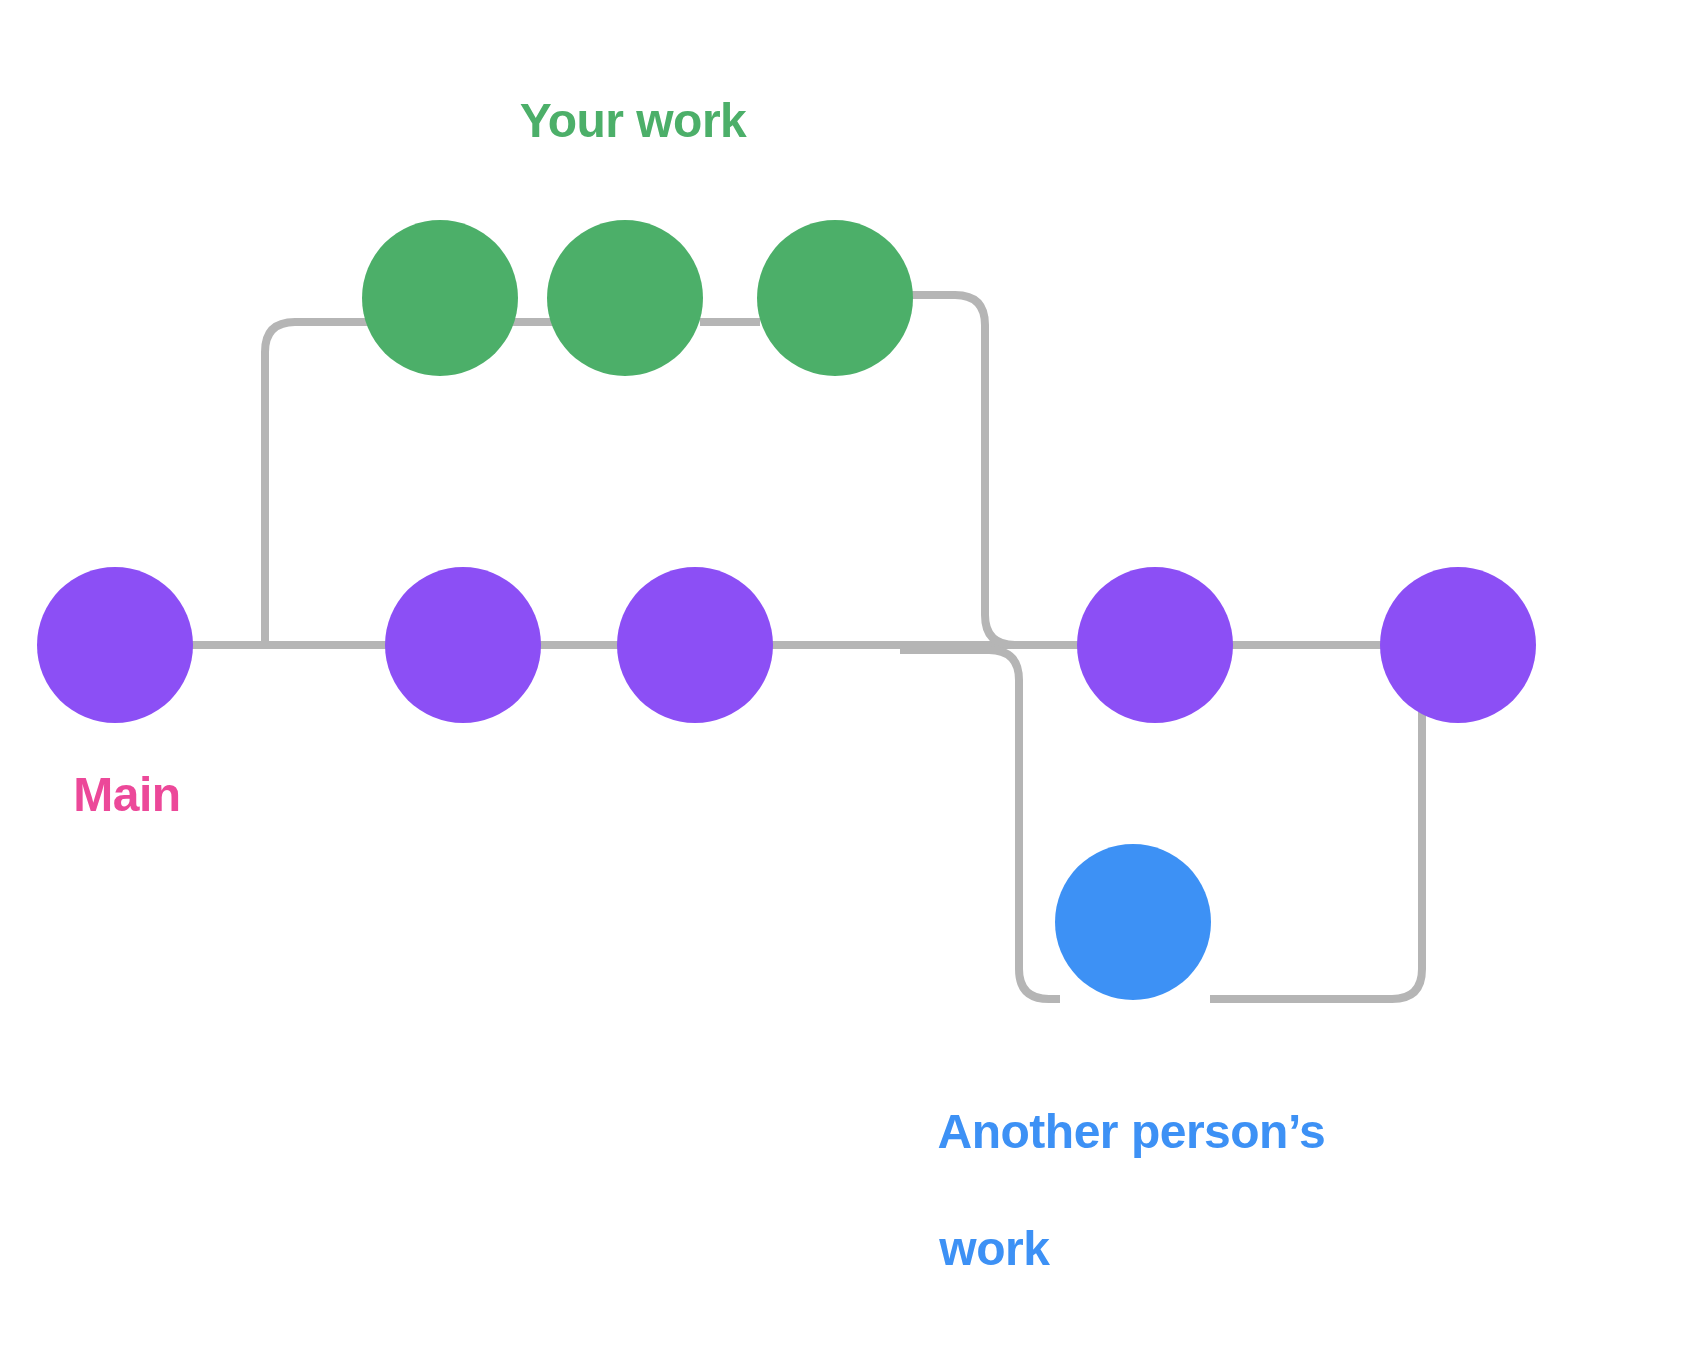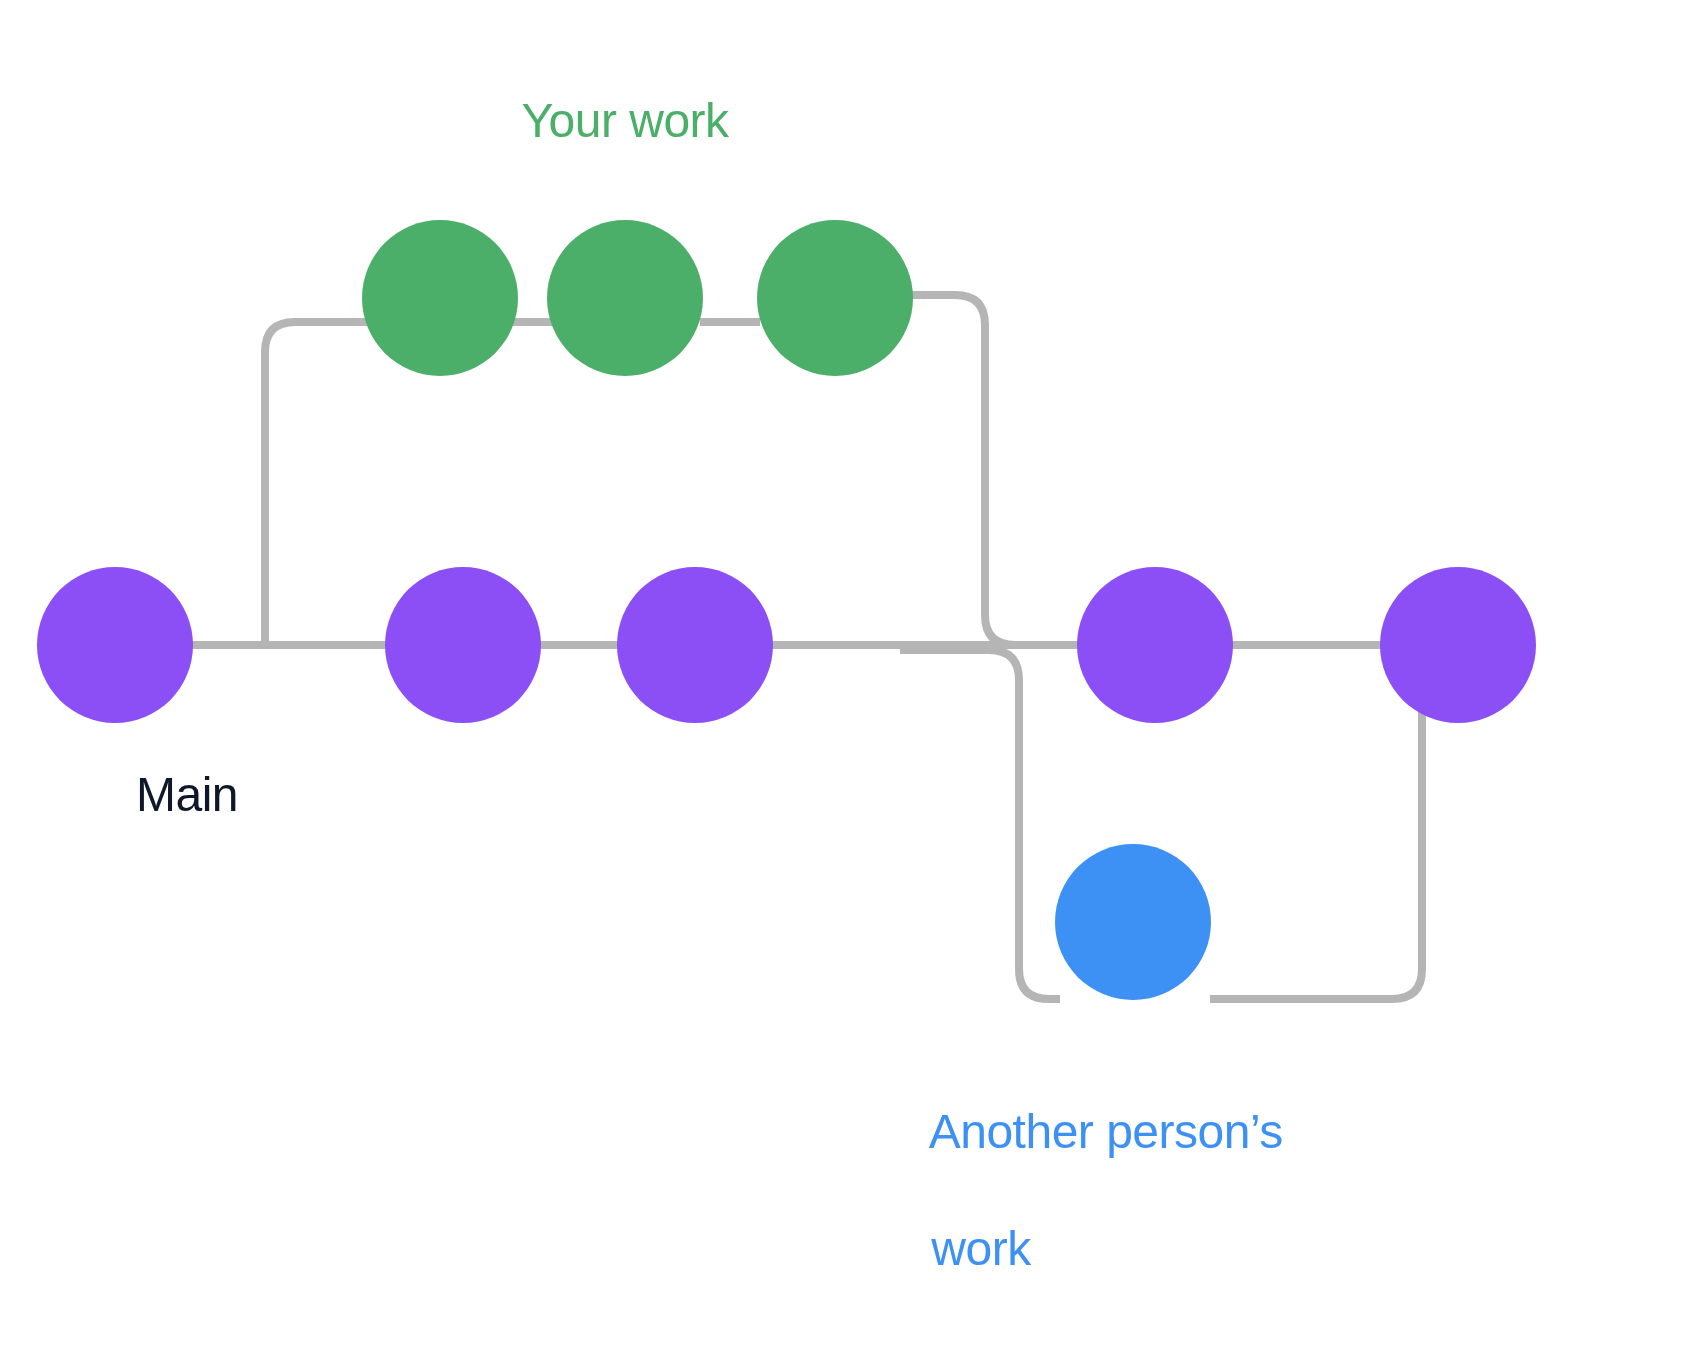--- a/index.html
+++ b/index.html
@@ -20,24 +20,25 @@
   }
   #diagram-svg {
     position: absolute;
     left: 0;
     top: 0;
     width: 1706px;
     height: 1352px;
   }
   .label {
     position: absolute;
-    font-weight: normal;
+    font-weight: bold;
     letter-spacing: -0.5px;
     white-space: pre;
     line-height: 1.22;
+    padding-left: 8px;
   }
   .label-your-work {
     left: 0;
     top: 92px;
     width: 1250px;
     text-align: center;
     font-size: 48px;
   }
   .label-main {
     left: 0;
@@ -91,20 +92,20 @@
       <circle cx="835" cy="298" r="78" fill="#4caf69"></circle>
     </g>
 
     <g>
       <circle cx="1133" cy="922" r="78" fill="#3d91f5"></circle>
     </g>
   </svg>
 
   <div class="label label-your-work" style="color:#4caf69;">Your work</div>
 
-  <div class="label label-main" style="color:#0f172a;text-align:right;">Main</div>
+  <div class="label label-main" style="color:#ec4899;">Main</div>
 
   <div class="label label-another" style="color:#3d91f5;">
     <span>Another person’s</span><br>
     <span>work</span>
   </div>
 
 </div>
 
 </body></html>

